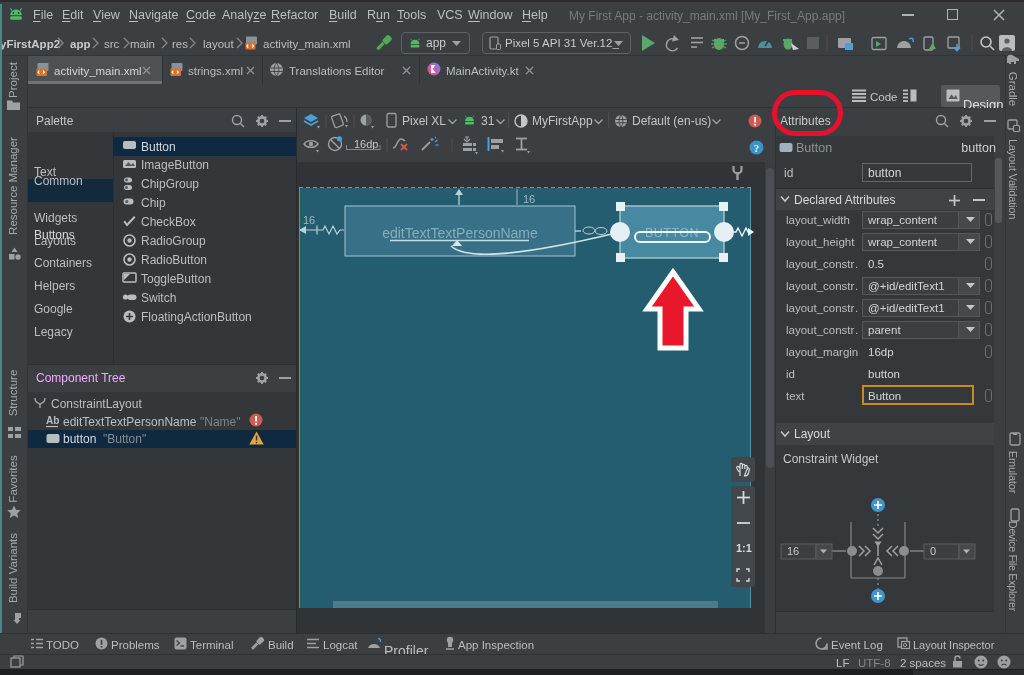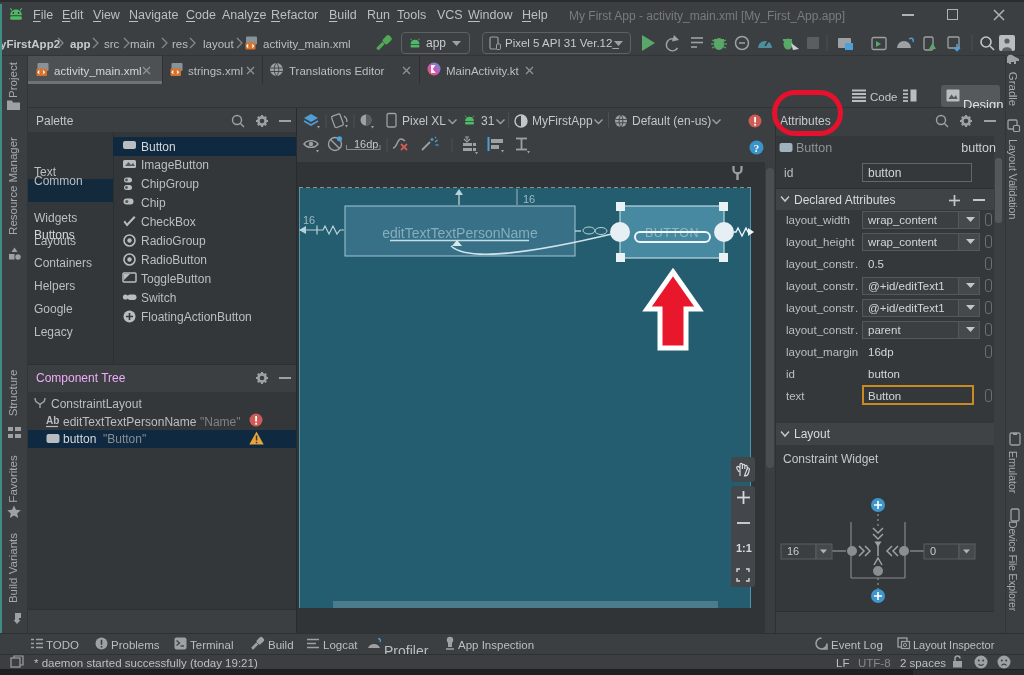--- a/index.html
+++ b/index.html
@@ -850,21 +850,20 @@
       <rect x="4.5" y="4.5" width="8" height="7" fill="none" stroke="#9da1a4" stroke-width="1.2"></rect>
       <circle cx="8" cy="8" r="1.6" fill="none" stroke="#9da1a4"></circle>
     </svg>
 <div class="txt" style="left:913px;top:638px;font-size:11px;">Layout Inspector</div>
 
 <div class="abs" style="left:0;top:654px;width:1024px;height:15px;background:#3c3f41;border-top:1px solid #2e3133;"></div>
 <svg class="abs" style="left:10px;top:655px" width="14" height="13">
       <rect x="1" y="3" width="9" height="9" fill="none" stroke="#9da1a4" stroke-width="1.2"></rect>
       <path d="M4 3 L4 1 L13 1 L13 10 L10 10" fill="none" stroke="#9da1a4" stroke-width="1.2"></path>
     </svg>
-<div class="txt" style="left:34px;top:656px;font-size:11.5px;">* daemon started successfully (today 19:21)</div>
 <div class="txt" style="left:836px;top:656px;font-size:11.5px;">LF</div>
 <div class="txt" style="left:858px;top:656px;font-size:11.5px;color:#85898c;">UTF-8</div>
 <div class="txt" style="left:900px;top:656px;font-size:11.5px;">2 spaces</div>
 <svg class="abs" style="left:951px;top:655px" width="13" height="13">
       <rect x="2" y="6" width="9" height="6.5" fill="#9da1a4"></rect>
       <path d="M4 6 L4 3.5 A2.5 2.5 0 0 1 9 3.5" fill="none" stroke="#9da1a4" stroke-width="1.5"></path>
     </svg>
 <svg class="abs" style="left:974px;top:655px" width="14" height="14">
       <circle cx="7" cy="7" r="6.5" fill="#9da1a4"></circle>
       <circle cx="4.8" cy="5.5" r="1" fill="#3c3f41"></circle>

